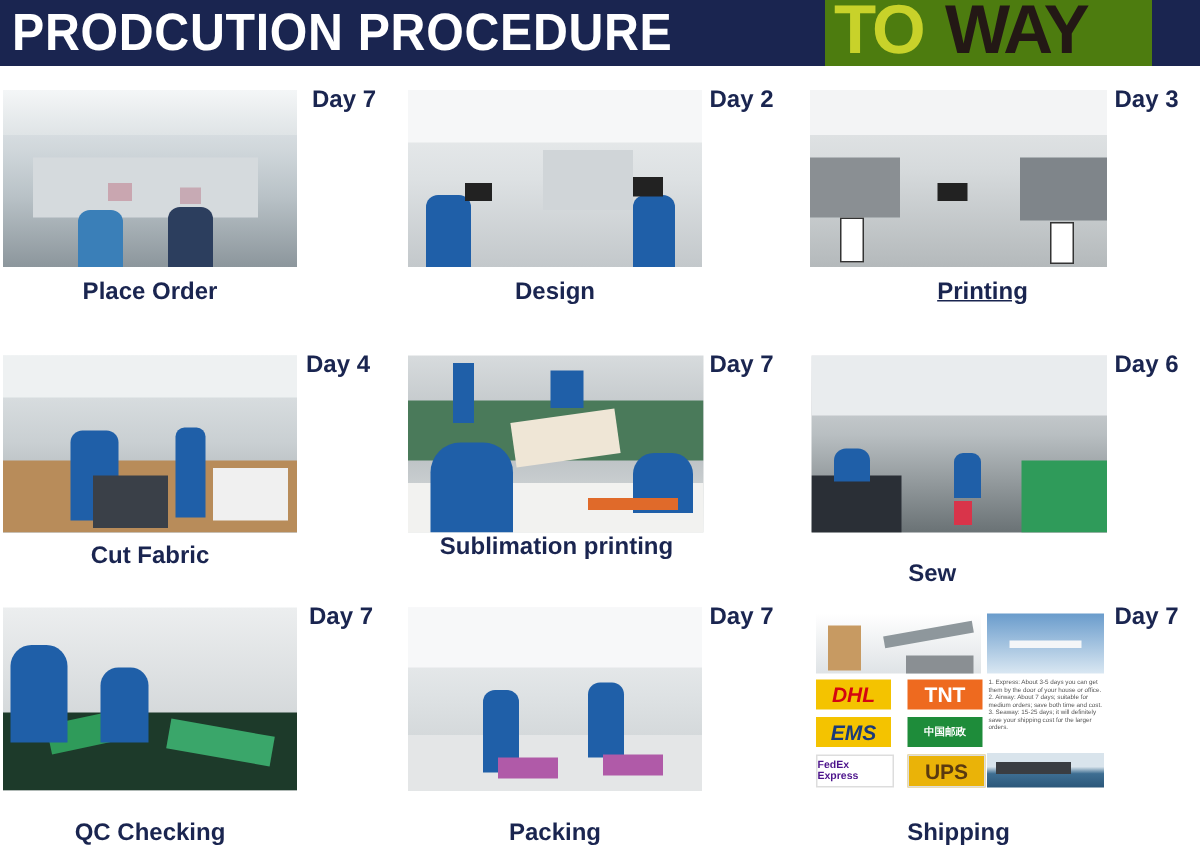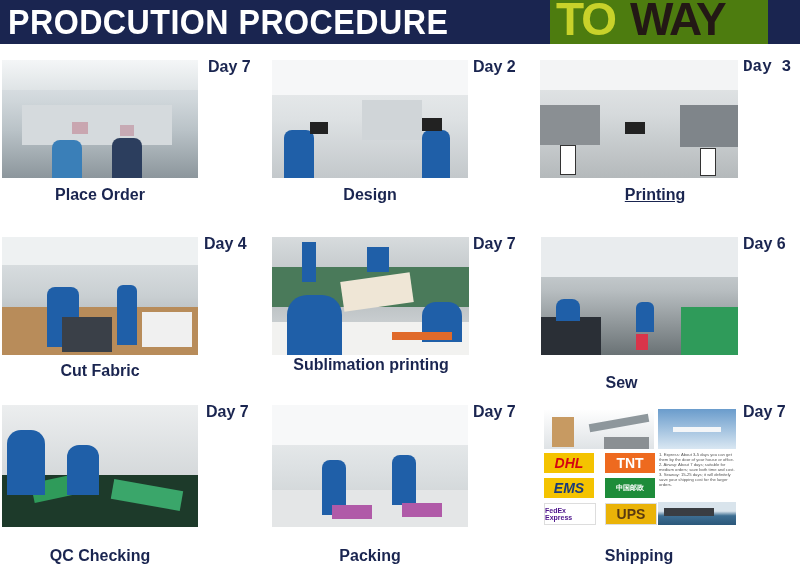--- a/index.html
+++ b/index.html
@@ -50,21 +50,21 @@
 <div class="caption" style="left:272px;top:186px;width:196px;">Design</div>
 
 <div class="photo" style="left:540px;top:60px;width:198px;height:118px;background:linear-gradient(180deg,#e9ebec 0%,#d6dadc 45%,#b4b9bb 100%);">
   <div class="shape" style="left:0;top:0;width:198px;height:30px;background:#f3f4f5;"></div>
   <div class="shape" style="left:0;top:45px;width:60px;height:40px;background:#8a8f93;"></div>
   <div class="shape" style="left:140px;top:45px;width:58px;height:42px;background:#7f858a;"></div>
   <div class="shape" style="left:20px;top:85px;width:14px;height:28px;background:#fff;border:1px solid #333;"></div>
   <div class="shape" style="left:160px;top:88px;width:14px;height:26px;background:#fff;border:1px solid #333;"></div>
   <div class="shape" style="left:85px;top:62px;width:20px;height:12px;background:#222;"></div>
 </div>
-<div class="day" style="left:743px;top:58px;font-family:Liberation Mono, monospace;">Day 3</div>
+<div class="day" style="left:743px;top:58px;">Day 3</div>
 <div class="caption" style="left:556px;top:186px;width:198px;text-decoration:underline;">Printing</div>
 
 <div class="photo" style="left:2px;top:237px;width:196px;height:118px;background:linear-gradient(180deg,#e4e8ea 0%,#c9cfd2 50%,#9aa0a3 100%);">
   <div class="shape" style="left:0;top:0;width:196px;height:28px;background:#eef1f2;"></div>
   <div class="shape" style="left:0;top:70px;width:196px;height:48px;background:#b88c5a;"></div>
   <div class="shape" style="left:45px;top:50px;width:32px;height:60px;background:#1f5fa8;border-radius:8px 8px 0 0;"></div>
   <div class="shape" style="left:115px;top:48px;width:20px;height:60px;background:#1f5fa8;border-radius:6px 6px 0 0;"></div>
   <div class="shape" style="left:60px;top:80px;width:50px;height:35px;background:#3a4048;"></div>
   <div class="shape" style="left:140px;top:75px;width:50px;height:35px;background:#f0f0f0;"></div>
 </div>

